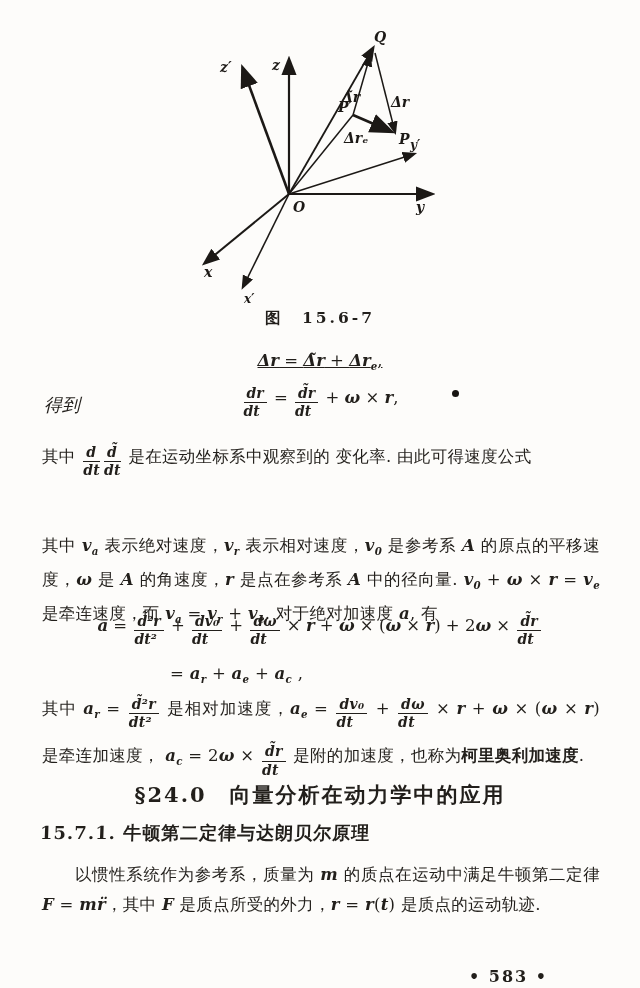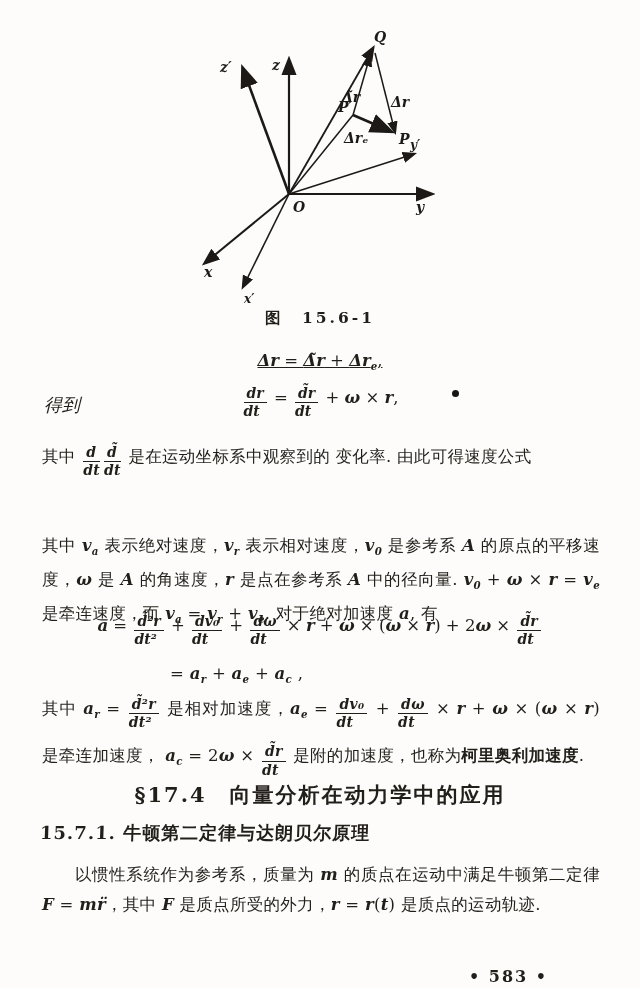--- a/index.html
+++ b/index.html
@@ -59,38 +59,38 @@
     <text x="98" y="291" class="small">x′</text>
     <text x="147" y="200">O</text>
     <text x="228" y="30">Q</text>
     <text x="192" y="100">P′</text>
     <text x="253" y="132">P</text>
     <text x="196" y="90">Δ̃r</text>
     <text x="245" y="95">Δr</text>
     <text x="198" y="131">Δrₑ</text>
   </svg>
 
-  <div id="caption" class="abs">图　15.6-1</div>
+  <div id="caption" class="abs">图　15.6-7</div>
 
   <div class="eqline" style="top:351px;text-decoration:underline;"><span class="mi">Δr</span><span class="t"> = </span><span class="mi">Δ̃r</span><span class="t"> + </span><span class="mi">Δr<sub>e</sub></span><span class="t">,</span></div>
   <div id="dedao" class="abs">得到</div>
   <div class="eqline" style="top:386px;"><span class="frac"><span class="num">dr</span><span class="den">dt</span></span><span class="t"> = </span><span class="frac"><span class="num">d̃r</span><span class="den">dt</span></span><span class="t"> + </span><span class="mi">ω</span><span class="t"> × </span><span class="mi">r</span><span class="t">,</span></div>
   <div id="inkdot" class="abs"></div>
 
   <div class="para abs" style="left:42px;top:436px;width:558px;line-height:42px;"><span class="t">其中 </span><span class="frac"><span class="num">d</span><span class="den">dt</span></span><span class="frac"><span class="num">d̃</span><span class="den">dt</span></span><span class="t"> 是在运动坐标系中观察到的 变化率. 由此可得速度公式</span></div>
 
 
   <div class="para abs" style="left:42px;top:532px;width:558px;line-height:28.5px;"><span class="t">其中 </span><span class="mi">v<sub>a</sub></span><span class="t"> 表示绝对速度，</span><span class="mi">v<sub>r</sub></span><span class="t"> 表示相对速度，</span><span class="mi">v<sub>0</sub></span><span class="t"> 是参考系 </span><span class="mi">A</span><span class="t"> 的原点的平移速度，</span><span class="mi">ω</span><span class="t"> 是 </span><span class="mi">A</span><span class="t"> 的角速度，</span><span class="mi">r</span><span class="t"> 是点在参考系 </span><span class="mi">A</span><span class="t"> 中的径向量.  </span><span class="mi">v<sub>0</sub></span><span class="t"> + </span><span class="mi">ω</span><span class="t"> × </span><span class="mi">r</span><span class="t"> = </span><span class="mi">v<sub>e</sub></span><span class="t"> 是牵连速度，而 </span><span class="mi">v<sub>a</sub></span><span class="t"> = </span><span class="mi">v<sub>r</sub></span><span class="t"> + </span><span class="mi">v<sub>e</sub></span><span class="t">. 对于绝对加速度 </span><span class="mi">a</span><span class="t">, 有</span></div>
 
   <div class="eqline" style="top:614px;"><span class="mi">a</span><span class="t"> = </span><span class="frac"><span class="num">d̃²r</span><span class="den">dt²</span></span><span class="t"> + </span><span class="frac"><span class="num">dv₀</span><span class="den">dt</span></span><span class="t"> + </span><span class="frac"><span class="num">dω</span><span class="den">dt</span></span><span class="t"> × </span><span class="mi">r</span><span class="t"> + </span><span class="mi">ω</span><span class="t"> × (</span><span class="mi">ω</span><span class="t"> × </span><span class="mi">r</span><span class="t">) + 2</span><span class="mi">ω</span><span class="t"> × </span><span class="frac"><span class="num">d̃r</span><span class="den">dt</span></span></div>
   <div class="para abs" style="left:170px;top:664px;font-size:16.5px;"><span class="t">= </span><span class="mi">a<sub>r</sub></span><span class="t"> + </span><span class="mi">a<sub>e</sub></span><span class="t"> + </span><span class="mi">a<sub>c</sub></span><span class="t"> ,</span></div>
 
   <div class="para abs" style="left:42px;top:688px;width:558px;line-height:41px;"><span class="t">其中 </span><span class="mi">a<sub>r</sub></span><span class="t"> = </span><span class="frac"><span class="num">d̃²r</span><span class="den">dt²</span></span><span class="t"> 是相对加速度，</span><span class="mi">a<sub>e</sub></span><span class="t"> = </span><span class="frac"><span class="num">dv₀</span><span class="den">dt</span></span><span class="t"> + </span><span class="frac"><span class="num">dω</span><span class="den">dt</span></span><span class="t"> × </span><span class="mi">r</span><span class="t"> + </span><span class="mi">ω</span><span class="t"> × (</span><span class="mi">ω</span><span class="t"> × </span><span class="mi">r</span><span class="t">) 是牵连加速度， </span><span class="mi">a<sub>c</sub></span><span class="t"> = 2</span><span class="mi">ω</span><span class="t"> × </span><span class="frac"><span class="num">d̃r</span><span class="den">dt</span></span><span class="t"> 是附的加速度，也称为</span><span class="bld">柯里奥利加速度</span><span class="t">.</span></div>
 
-  <div id="heading1" class="abs">§17.4　向量分析在动力学中的应用</div>
+  <div id="heading1" class="abs">§24.0　向量分析在动力学中的应用</div>
   <div id="heading2" class="abs">15.7.1. 牛顿第二定律与达朗贝尔原理</div>
 
   <div class="para abs" style="left:42px;top:860px;width:558px;line-height:30px;text-indent:2em;"><span class="t">以惯性系统作为参考系，质量为 </span><span class="mi">m</span><span class="t"> 的质点在运动中满足牛顿第二定律 </span><span class="mi">F</span><span class="t"> = </span><span class="mi">mr̈</span><span class="t">，其中 </span><span class="mi">F</span><span class="t"> 是质点所受的外力，</span><span class="mi">r</span><span class="t"> = </span><span class="mi">r</span><span class="t">(</span><span class="mi">t</span><span class="t">) 是质点的运动轨迹.</span></div>
 
 
   <div id="pagenum" class="abs">• 583 •</div>
 
 </div>
 
 </body></html>

